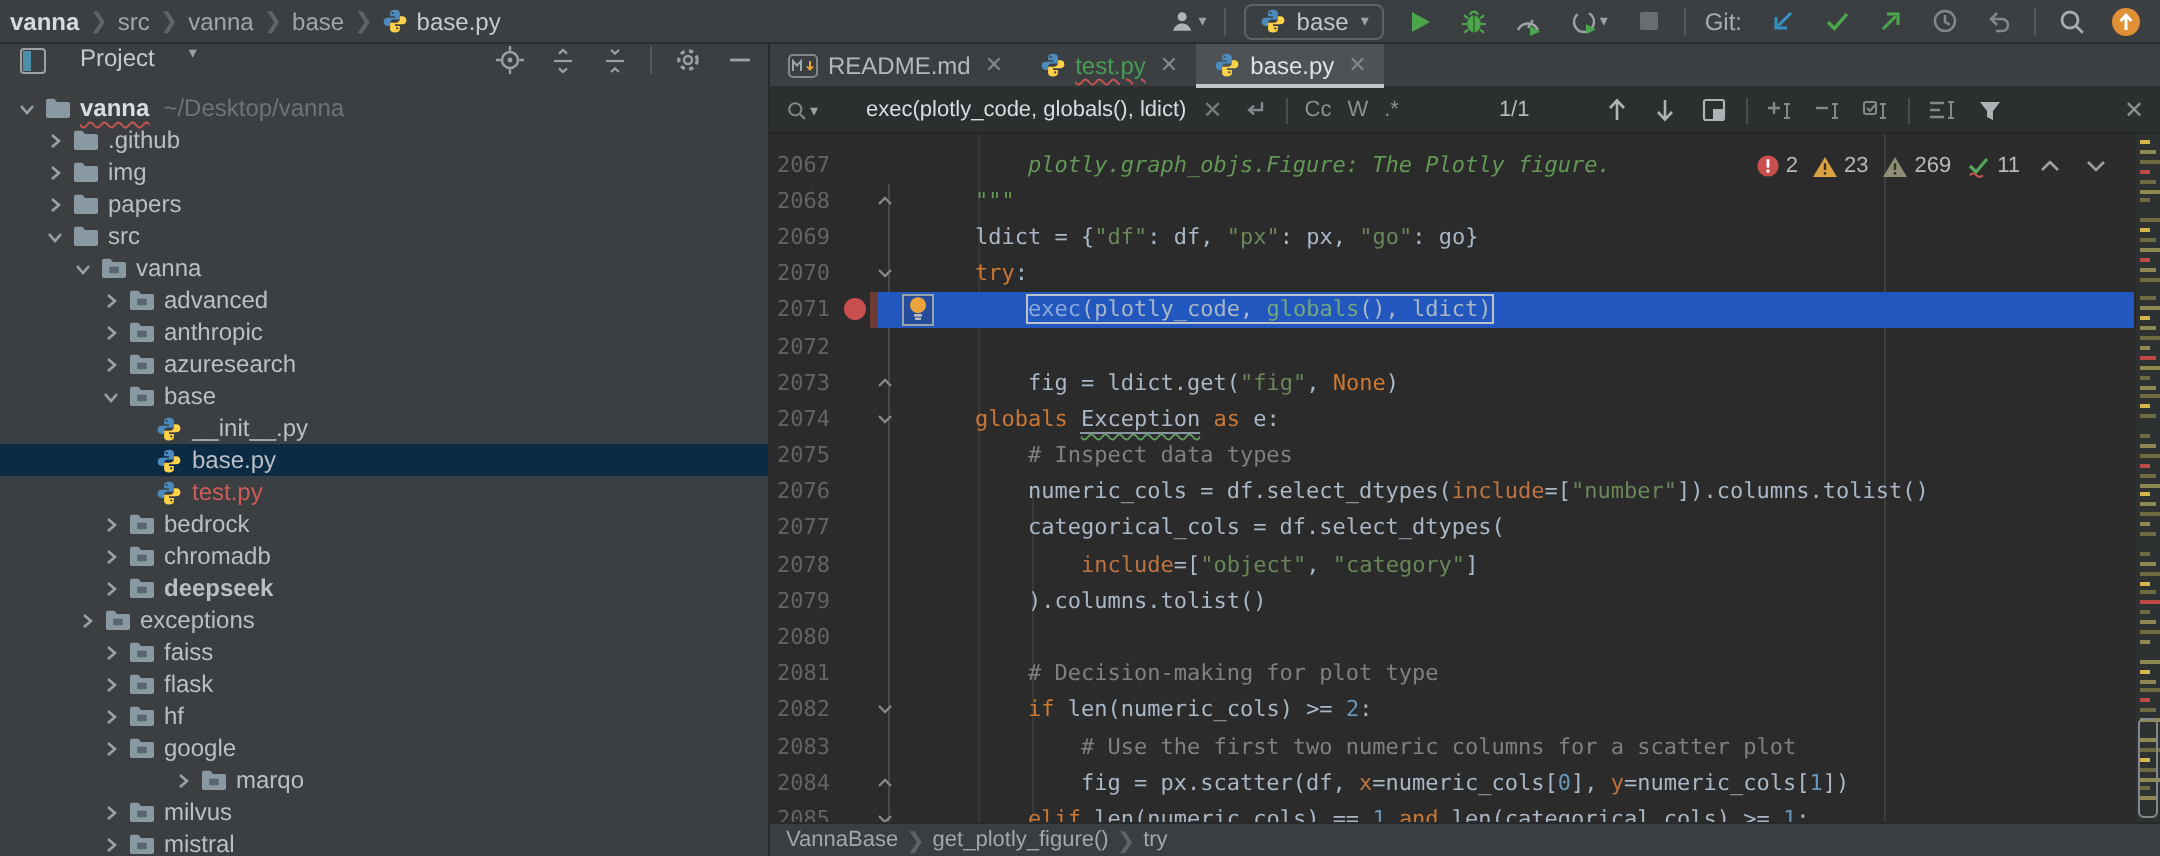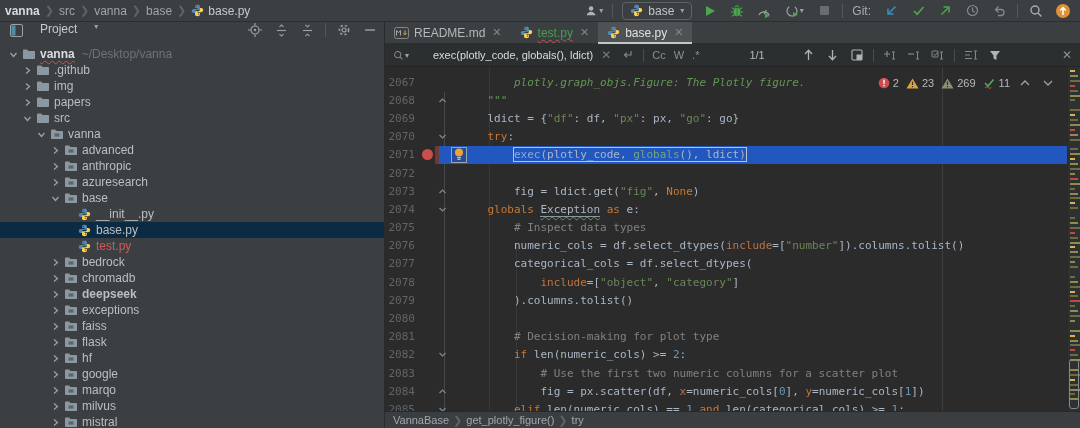--- a/index.html
+++ b/index.html
@@ -466,21 +466,21 @@
               </svg>
             </span>
             <span class="t-ic">
               <svg width="14" height="12" viewBox="0 0 14 12">
                 <path d="M1 2.4c0-.6.4-1 1-1h3.1l1.4 1.6H12c.6 0 1 .4 1 1V10c0 .6-.4 1-1 1H2c-.6 0-1-.4-1-1z" fill="#8A98A2"></path>
                 <rect x="4.6" y="5.4" width="4.8" height="3.2" fill="#5A646C"></rect>
               </svg>
             </span>
             <span class="t-label">deepseek</span>
           </div>
-          <div class="trow" style="padding-left: 48px; text-align: center;">
+          <div class="trow" style="padding-left: 36px; text-align: center;">
             <span class="t-chev">
               <svg width="9" height="9" viewBox="0 0 9 9">
                 <path d="M3 1.5L6.5 4.5 3 7.5" fill="none" stroke="#9DA1A4" stroke-width="1.3"></path>
               </svg>
             </span>
             <span class="t-ic">
               <svg width="14" height="12" viewBox="0 0 14 12">
                 <path d="M1 2.4c0-.6.4-1 1-1h3.1l1.4 1.6H12c.6 0 1 .4 1 1V10c0 .6-.4 1-1 1H2c-.6 0-1-.4-1-1z" fill="#8A98A2"></path>
                 <rect x="4.6" y="5.4" width="4.8" height="3.2" fill="#5A646C"></rect>
               </svg>
@@ -536,21 +536,21 @@
               </svg>
             </span>
             <span class="t-ic">
               <svg width="14" height="12" viewBox="0 0 14 12">
                 <path d="M1 2.4c0-.6.4-1 1-1h3.1l1.4 1.6H12c.6 0 1 .4 1 1V10c0 .6-.4 1-1 1H2c-.6 0-1-.4-1-1z" fill="#8A98A2"></path>
                 <rect x="4.6" y="5.4" width="4.8" height="3.2" fill="#5A646C"></rect>
               </svg>
             </span>
             <span class="t-label">google</span>
           </div>
-          <div class="trow" style="padding-left: 48px;">
+          <div class="trow" style="padding-left: 48px; margin-left: 36px;">
             <span class="t-chev">
               <svg width="9" height="9" viewBox="0 0 9 9">
                 <path d="M3 1.5L6.5 4.5 3 7.5" fill="none" stroke="#9DA1A4" stroke-width="1.3"></path>
               </svg>
             </span>
             <span class="t-ic">
               <svg width="14" height="12" viewBox="0 0 14 12">
                 <path d="M1 2.4c0-.6.4-1 1-1h3.1l1.4 1.6H12c.6 0 1 .4 1 1V10c0 .6-.4 1-1 1H2c-.6 0-1-.4-1-1z" fill="#8A98A2"></path>
                 <rect x="4.6" y="5.4" width="4.8" height="3.2" fill="#5A646C"></rect>
               </svg>

